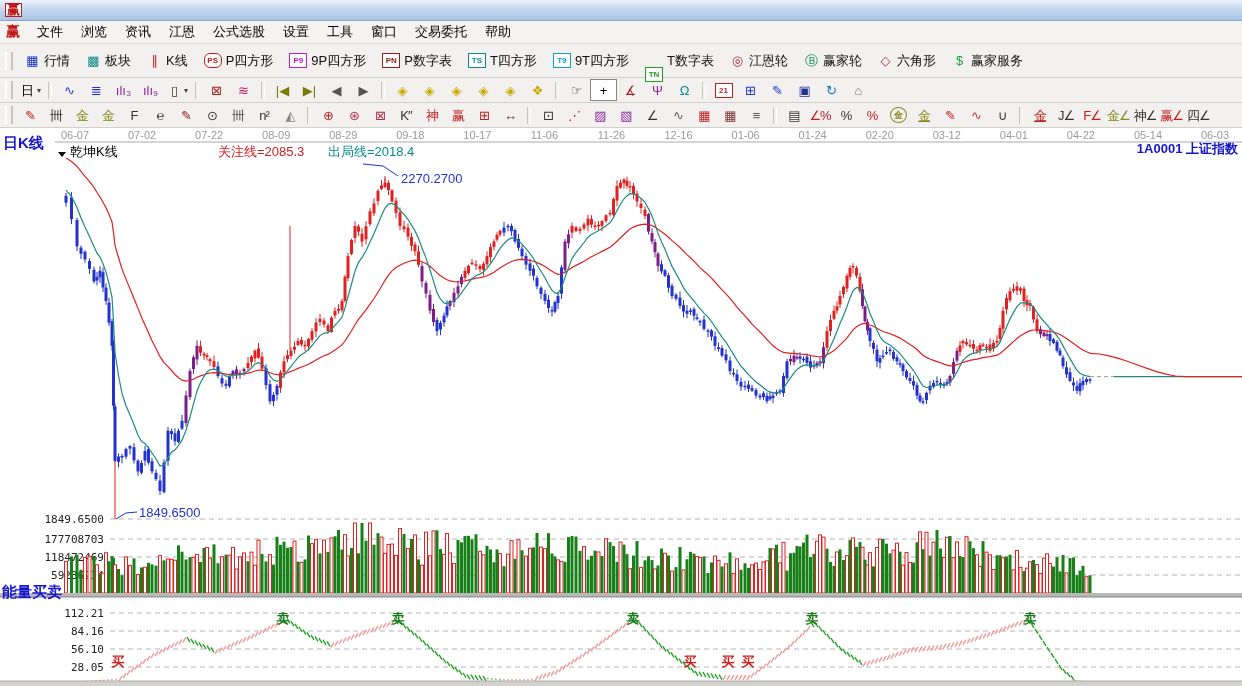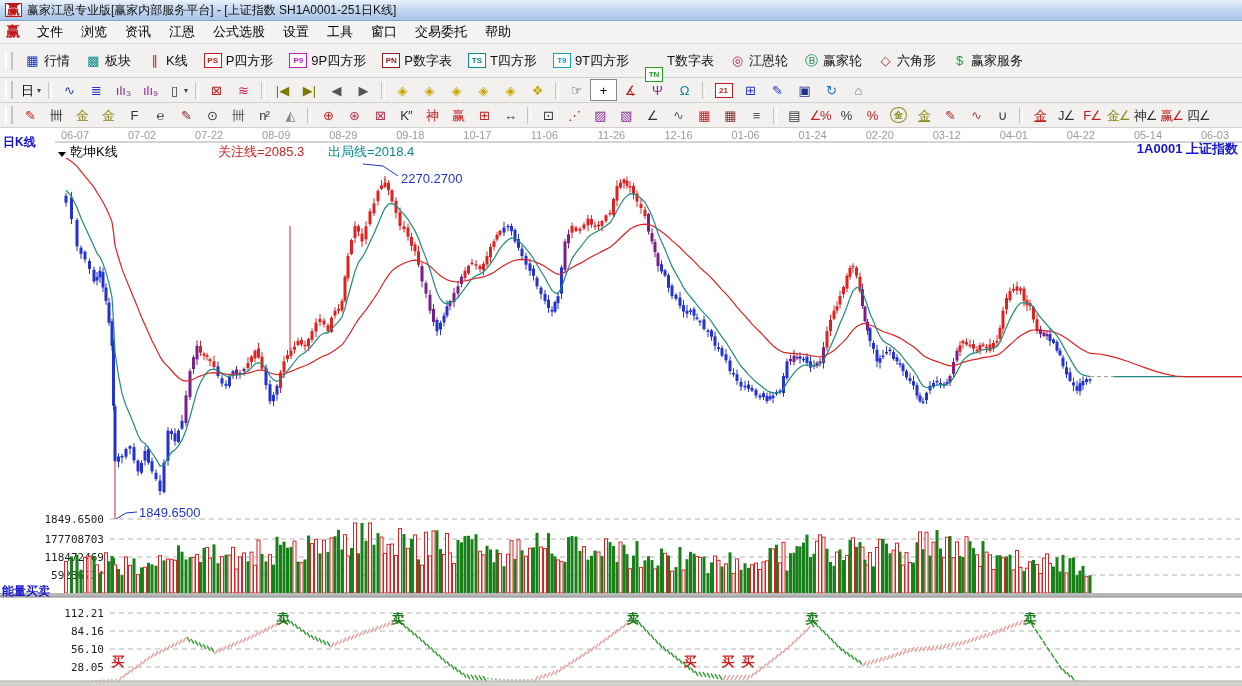--- a/index.html
+++ b/index.html
@@ -28,30 +28,29 @@
   .btn2 .dd{font-size:8px;color:#444;margin-left:2px;}
   .btn3{display:flex;align-items:center;justify-content:center;min-width:22px;height:20px;font-size:12px;
         border:1px solid transparent;color:#333;padding:0 1px;letter-spacing:-1px;}
   .tsep{width:2px;height:17px;border-left:1px solid #c6c4c0;border-right:1px solid #fff;margin:0 4px;}
   #chart-wrap{position:relative;width:1242px;height:559px;background:#fff;}
   #chart-svg{position:absolute;left:0;top:0;}
   .ax{font-size:11px;fill:#9a9a9a;text-anchor:middle;font-family:"Liberation Sans","DejaVu Sans",sans-serif;}
   .scale{font-size:11px;fill:#222;text-anchor:end;font-family:"DejaVu Sans Mono","Liberation Mono",monospace;}
   .grid{stroke:#b4b4b4;stroke-dasharray:5,4;stroke-width:1;}
   .anno{font-size:13px;font-family:"Liberation Sans","DejaVu Sans",sans-serif;}
-  .lblblue{position:absolute;color:#1515cc;font-weight:bold;font-size:12px;}
+  .lblblue{position:absolute;color:#1515cc;font-weight:bold;font-size:15px;}
   #watermark{position:absolute;left:1078px;top:521px;color:#dd3030;font-weight:bold;font-size:25px;
      letter-spacing:7px;font-family:"Liberation Serif","DejaVu Serif",serif;opacity:.92;}
 </style>
 </head>
 <body>
 
 <div class="titlebar">
   <span class="appico">赢</span>
-  <span>赢家江恩专业版[赢家内部服务平台] - [上证指数  SH1A0001-251日K线]</span>
 </div>
 
 <div class="menubar">
   <span class="logo">赢</span>
   <span id="menu-items" style="display:flex;">
       <span class="mi">文件</span>
       <span class="mi">浏览</span>
       <span class="mi">资讯</span>
       <span class="mi">江恩</span>
       <span class="mi">公式选股</span>
@@ -72,21 +71,21 @@
       </div>
       <div class="btn1">
         <span class="tic" style="color: rgb(10, 138, 138);">▩</span>
         <span>板块</span>
       </div>
       <div class="btn1">
         <span class="tic" style="color: rgb(192, 32, 32);">∥</span>
         <span>K线</span>
       </div>
       <div class="btn1">
-        <span class="tic boxed" style="color: rgb(192, 32, 32); border-color: rgb(192, 32, 32);">PS</span>
+        <span class="tic boxed" style="color: rgb(192, 32, 32); border-color: rgb(192, 32, 32); border-radius: 6px;">PS</span>
         <span>P四方形</span>
       </div>
       <div class="btn1">
         <span class="tic boxed" style="color: rgb(192, 32, 192); border-color: rgb(192, 32, 192); text-align: right;">P9</span>
         <span>9P四方形</span>
       </div>
       <div class="btn1">
         <span class="tic boxed" style="color: rgb(144, 32, 32); border-color: rgb(144, 32, 32);">PN</span>
         <span>P数字表</span>
       </div>

